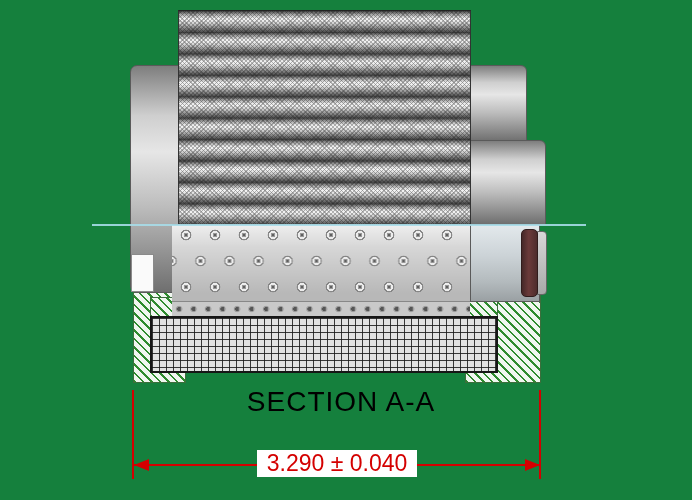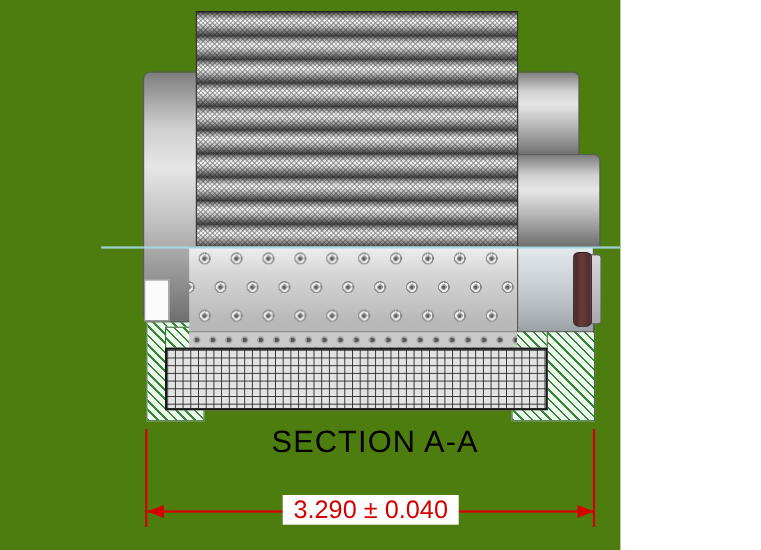--- a/index.html
+++ b/index.html
@@ -3,21 +3,21 @@
 <meta charset="utf-8">
 <style>
   :root{
     --color-dimension_red:#d40000;
     --color-hatch_green:#2e8b2e;
     --color-centerline_blue:#a7dce8;
     --color-seal_maroon:#6b3a3a;
   }
   html,body{margin:0;padding:0;background:#fff;}
   .canvas{
-    position:relative;width:564px;height:500px;background:#4d7c0f;overflow:hidden;
+    position:relative;width:692px;height:500px;background:#15803d;overflow:hidden;
     font-family:"Liberation Sans",sans-serif;
   }
   .abs{position:absolute;}
 
   
   .metal{
     background:linear-gradient(to bottom,#7e7e7e 0%,#cfcfcf 22%,#e6e6e6 38%,#bdbdbd 62%,#6f6f6f 100%);
     border:1px solid #5a5a5a;box-sizing:border-box;
   }
   .left-cap{left:130px;top:65px;width:50px;height:228px;border-radius:7px 0 0 7px;z-index:2;}

